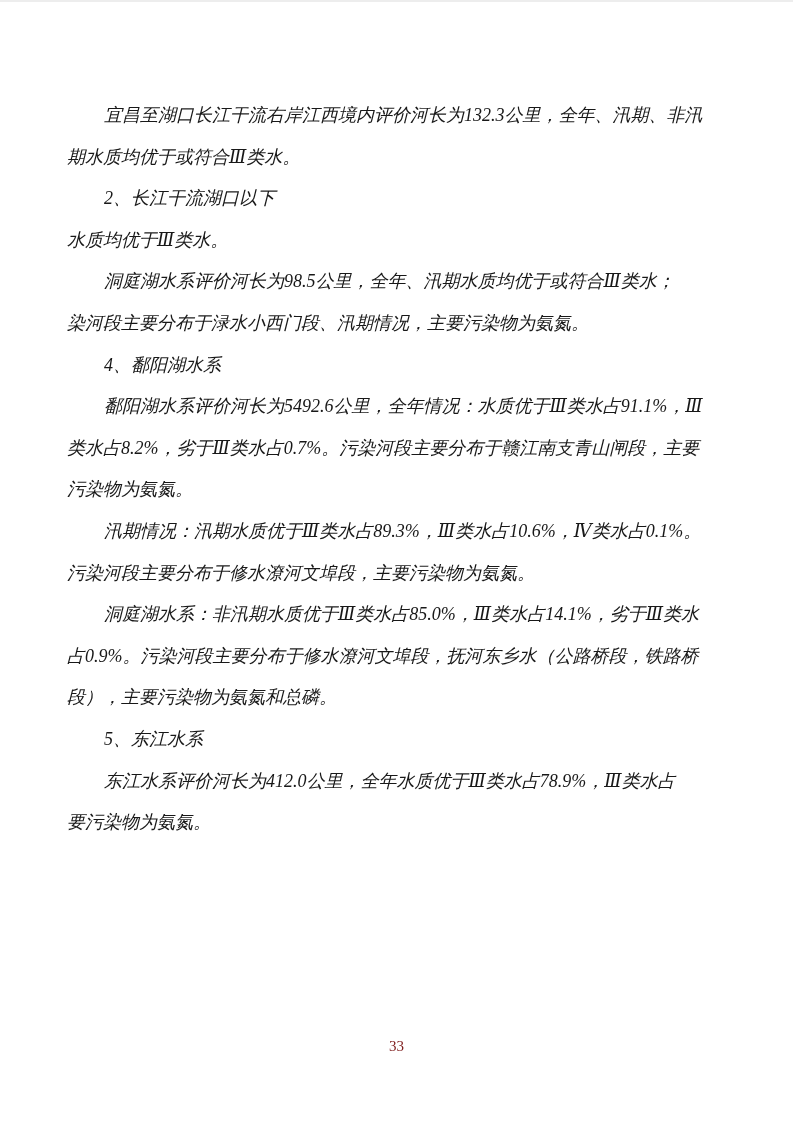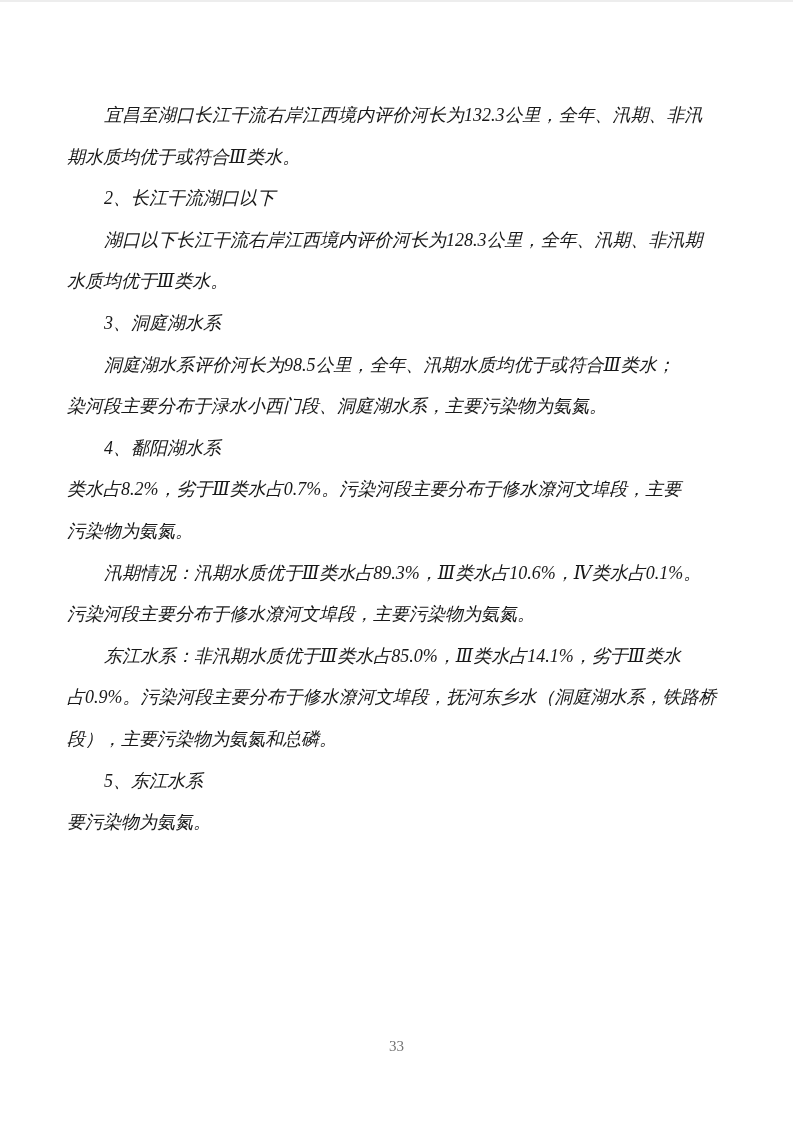--- a/index.html
+++ b/index.html
@@ -39,65 +39,63 @@
     padding-left: 37px;
   }
   .page-number {
     position: absolute;
     top: 1034px;
     left: 0;
     width: 100%;
     text-align: center;
     font-size: 15px;
     line-height: 20px;
-    color: #737373;
+    color: #7f1d1d;
   }
 </style>
 </head>
 <body>
 
 <div class="page">
   <main class="content">
       <div class="para">
         <div class="line indent">宜昌至湖口长江干流右岸江西境内评价河长为132.3公里，全年、汛期、非汛</div>
         <div class="line">期水质均优于或符合Ⅲ类水。</div>
       </div>
       <div class="para">
         <div class="line indent">2、长江干流湖口以下</div>
       </div>
       <div class="para">
-        <div class="line indent">湖口以下长江干流右岸江西境内评价河长为128.3公里，全年、汛期、非汛期</div>
         <div class="line">水质均优于Ⅲ类水。</div>
-      </div>
-      <div class="para">
-        <div class="line indent">3、洞庭湖水系</div>
       </div>
       <div class="para">
         <div class="line indent">洞庭湖水系评价河长为98.5公里，全年、汛期水质均优于或符合Ⅲ类水；</div>
       </div>
       <div class="para">
-        <div class="line">染河段主要分布于渌水小西门段、洞庭湖水系，主要污染物为氨氮。</div>
+        <div class="line">染河段主要分布于渌水小西门段、汛期情况，主要污染物为氨氮。</div>
       </div>
       <div class="para">
         <div class="line indent">4、鄱阳湖水系</div>
       </div>
       <div class="para">
-        <div class="line">类水占8.2%，劣于Ⅲ类水占0.7%。污染河段主要分布于修水潦河文埠段，主要</div>
+        <div class="line indent">鄱阳湖水系评价河长为5492.6公里，全年情况：水质优于Ⅲ类水占91.1%，Ⅲ</div>
+        <div class="line">类水占8.2%，劣于Ⅲ类水占0.7%。污染河段主要分布于赣江南支青山闸段，主要</div>
         <div class="line">污染物为氨氮。</div>
       </div>
       <div class="para">
         <div class="line indent">汛期情况：汛期水质优于Ⅲ类水占89.3%，Ⅲ类水占10.6%，Ⅳ类水占0.1%。</div>
         <div class="line">污染河段主要分布于修水潦河文埠段，主要污染物为氨氮。</div>
       </div>
       <div class="para">
-        <div class="line indent">东江水系：非汛期水质优于Ⅲ类水占85.0%，Ⅲ类水占14.1%，劣于Ⅲ类水</div>
-        <div class="line">占0.9%。污染河段主要分布于修水潦河文埠段，抚河东乡水（洞庭湖水系，铁路桥</div>
+        <div class="line indent">洞庭湖水系：非汛期水质优于Ⅲ类水占85.0%，Ⅲ类水占14.1%，劣于Ⅲ类水</div>
+        <div class="line">占0.9%。污染河段主要分布于修水潦河文埠段，抚河东乡水（公路桥段，铁路桥</div>
         <div class="line">段），主要污染物为氨氮和总磷。</div>
       </div>
       <div class="para">
         <div class="line indent">5、东江水系</div>
       </div>
       <div class="para">
+        <div class="line indent">东江水系评价河长为412.0公里，全年水质优于Ⅲ类水占78.9%，Ⅲ类水占</div>
         <div class="line">要污染物为氨氮。</div>
       </div>
     </main>
   <footer class="page-number">33</footer>
 </div>
 
 </body></html>

